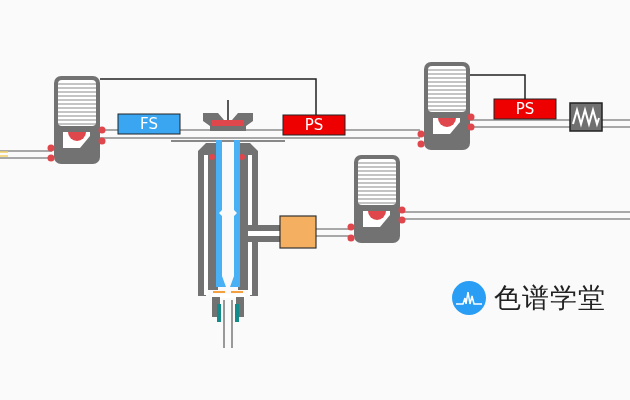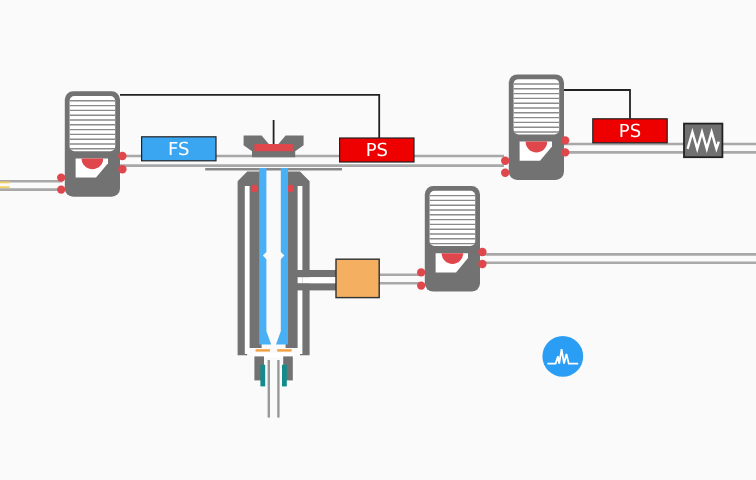--- a/index.html
+++ b/index.html
@@ -164,13 +164,14 @@
     <rect x="280" y="216" width="36" height="32" fill="#f4b060" stroke="#333" stroke-width="1.2"></rect>
   </g>
 </svg>
 
 <div class="brand">
   <div class="brand-logo">
     <svg width="26" height="16" viewBox="0 0 26 16">
         <polyline points="0,14 7,14 9,8 10,14 12,2 14,14 16,6 18,14 26,14" fill="none" stroke="#fff" stroke-width="1.5"></polyline>
       </svg>
   </div>
+  <span class="brand-text">色谱学堂</span>
 </div>
 
 </body></html>

